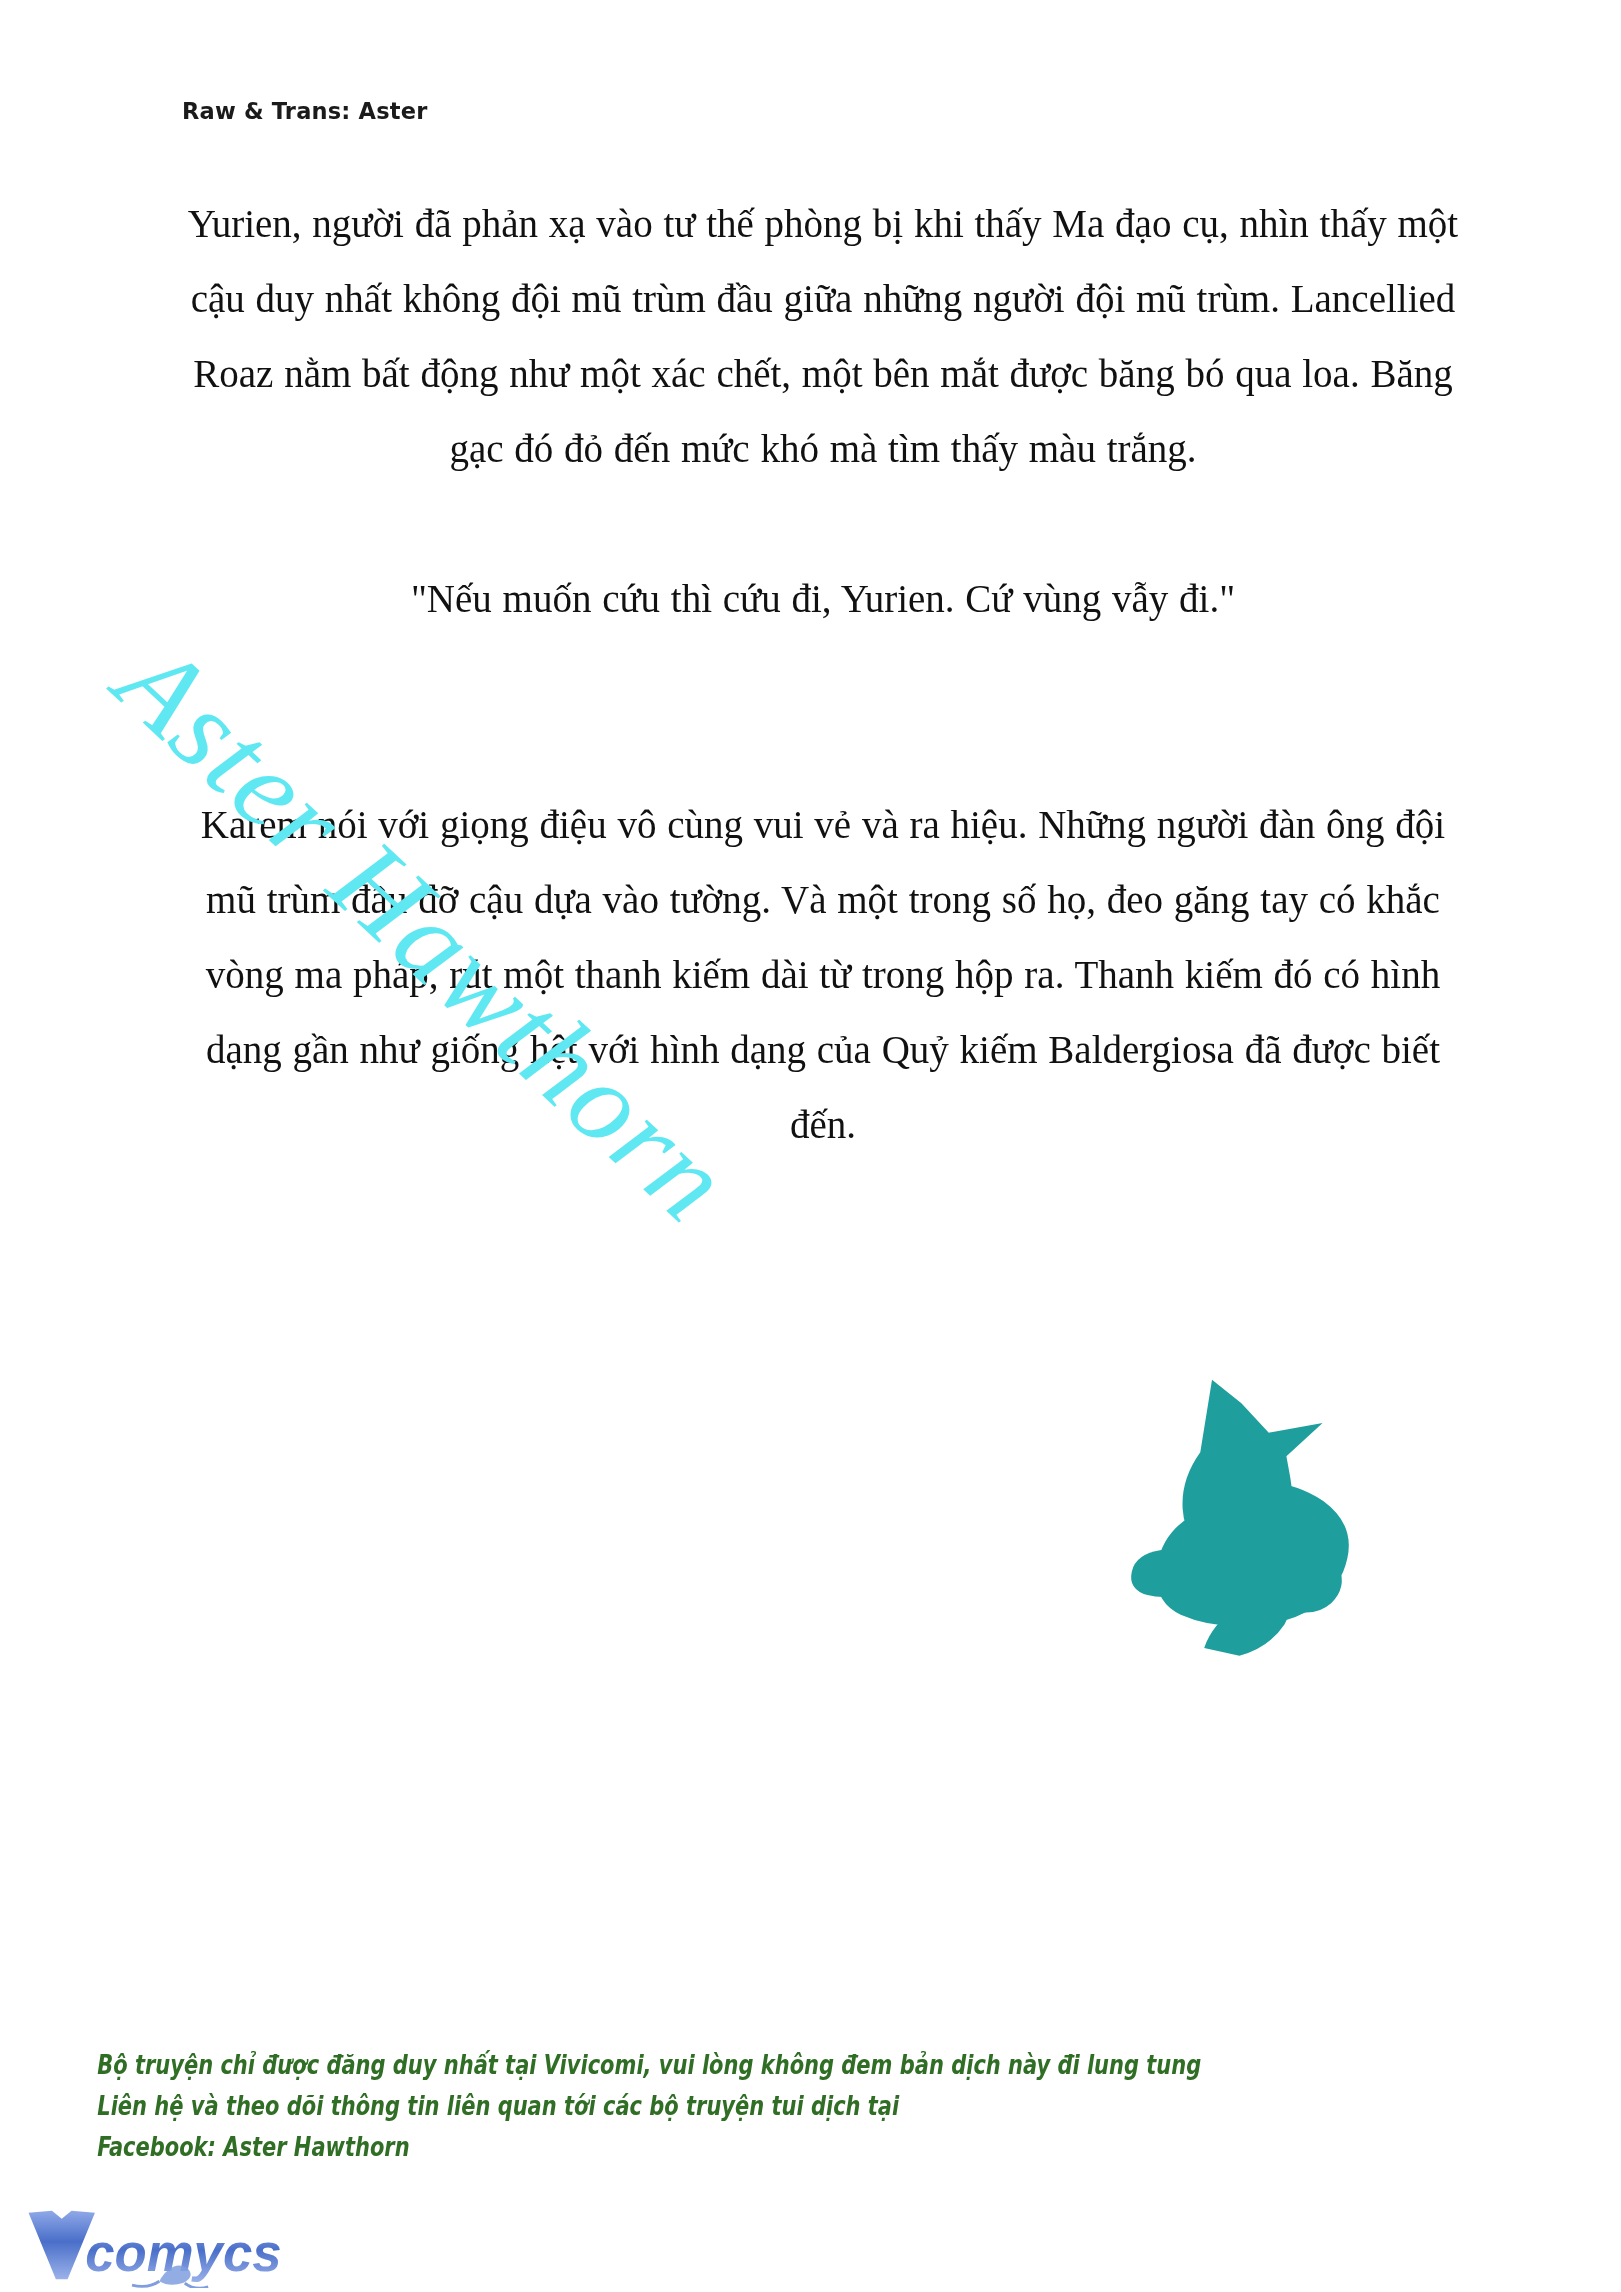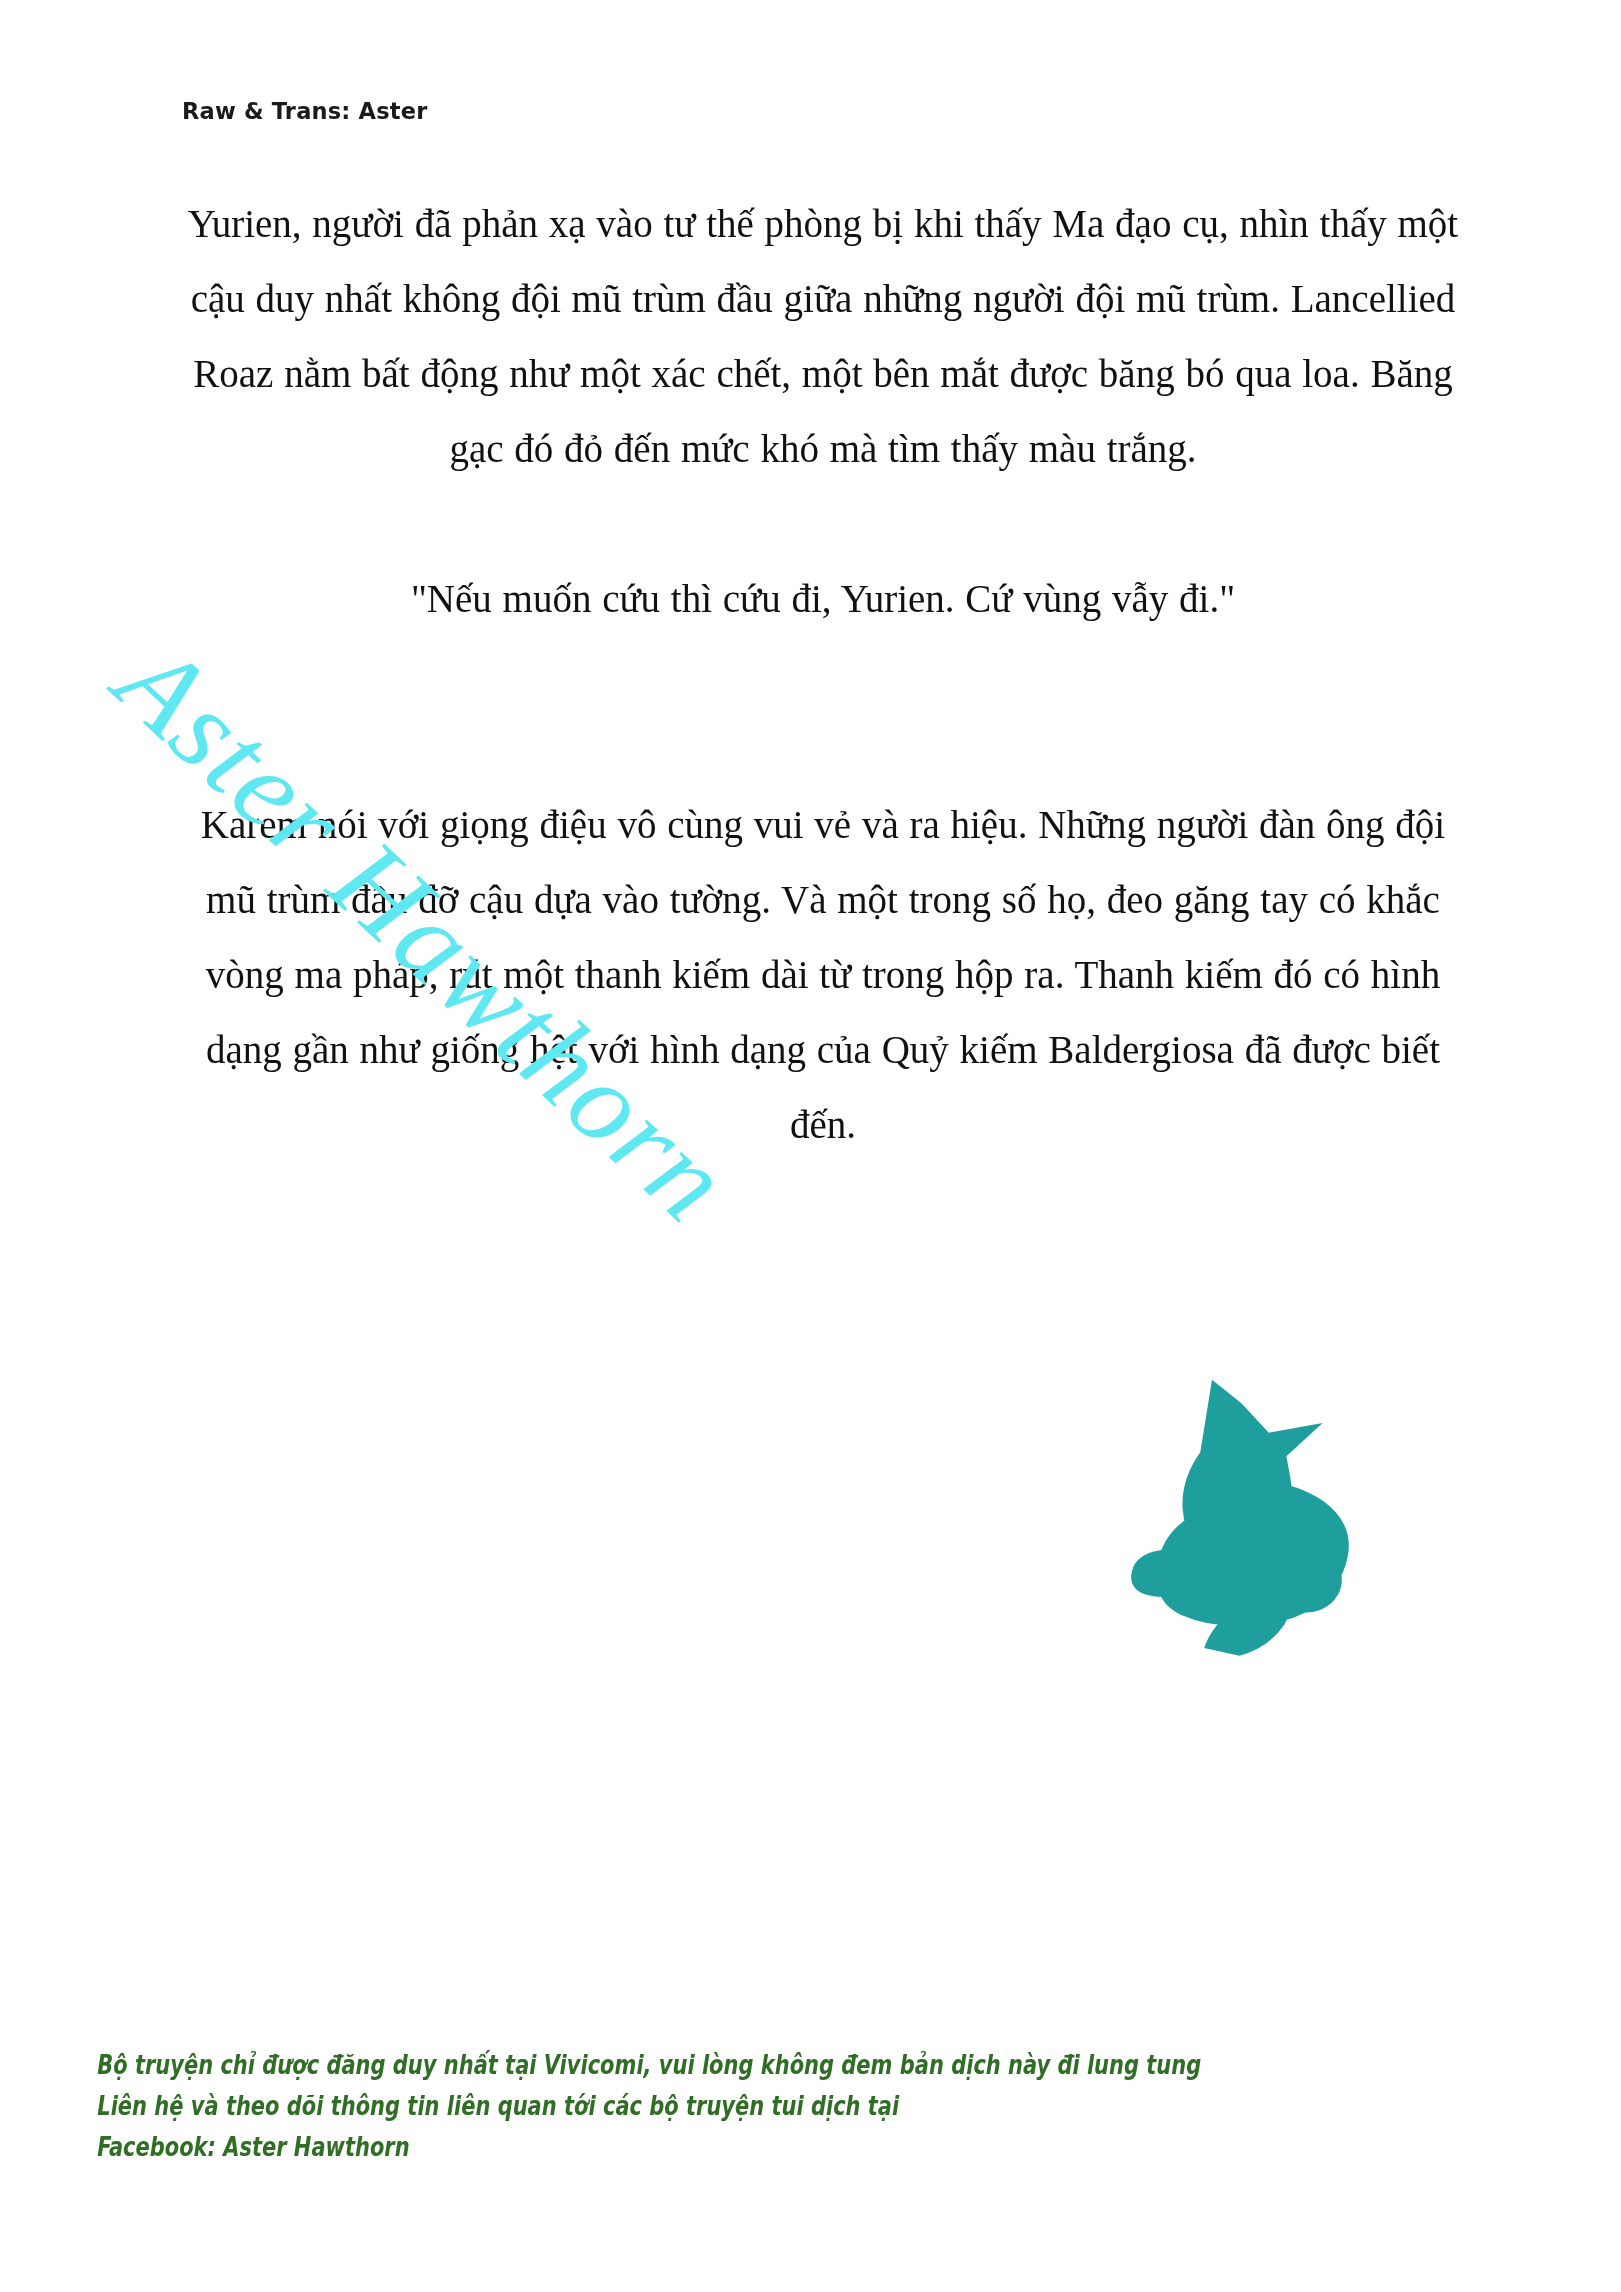--- a/index.html
+++ b/index.html
@@ -166,15 +166,36 @@
       </g>
     </svg>
   </div>
 
   <div class="footer-credits">
     <div class="footer-line">Bộ truyện chỉ được đăng duy nhất tại Vivicomi, vui lòng không đem bản dịch này đi lung tung</div>
     <div class="footer-line">Liên hệ và theo dõi thông tin liên quan tới các bộ truyện tui dịch tại</div>
     <div class="footer-line">Facebook: Aster Hawthorn</div>
   </div>
 
+  <div class="brand-logo">
+    <svg viewBox="0 0 270 85" width="265" height="83" aria-hidden="true">
+      <defs>
+        <linearGradient id="vgrad" x1="0" y1="0" x2="0" y2="1">
+          <stop offset="0%" stop-color="#8fa8e8"></stop>
+          <stop offset="45%" stop-color="#4a6fc9"></stop>
+          <stop offset="100%" stop-color="#9bb2ea"></stop>
+        </linearGradient>
+      </defs>
+
+      <path d="M6 8 L30 6 L40 14 L50 6 L74 8 L46 76 L34 76 Z" fill="url(#vgrad)"></path>
+
+      <g fill="url(#vgrad)" font-family="Liberation Sans, sans-serif" font-size="54" font-weight="700" font-style="italic">
+        <text x="64" y="68">comycs</text>
+      </g>
+
+      <path d="M150 66 Q160 58 170 66 Q176 74 164 80 Q150 84 140 78 Q144 70 150 66 Z" fill="#7f9ddf" opacity="0.85"></path>
+      <path d="M140 78 Q128 86 112 82" stroke="#7f9ddf" stroke-width="3" fill="none"></path>
+      <path d="M166 80 Q176 88 190 84" stroke="#7f9ddf" stroke-width="3" fill="none"></path>
+    </svg>
+  </div>
 
 </div>
 
 
 </body></html>

